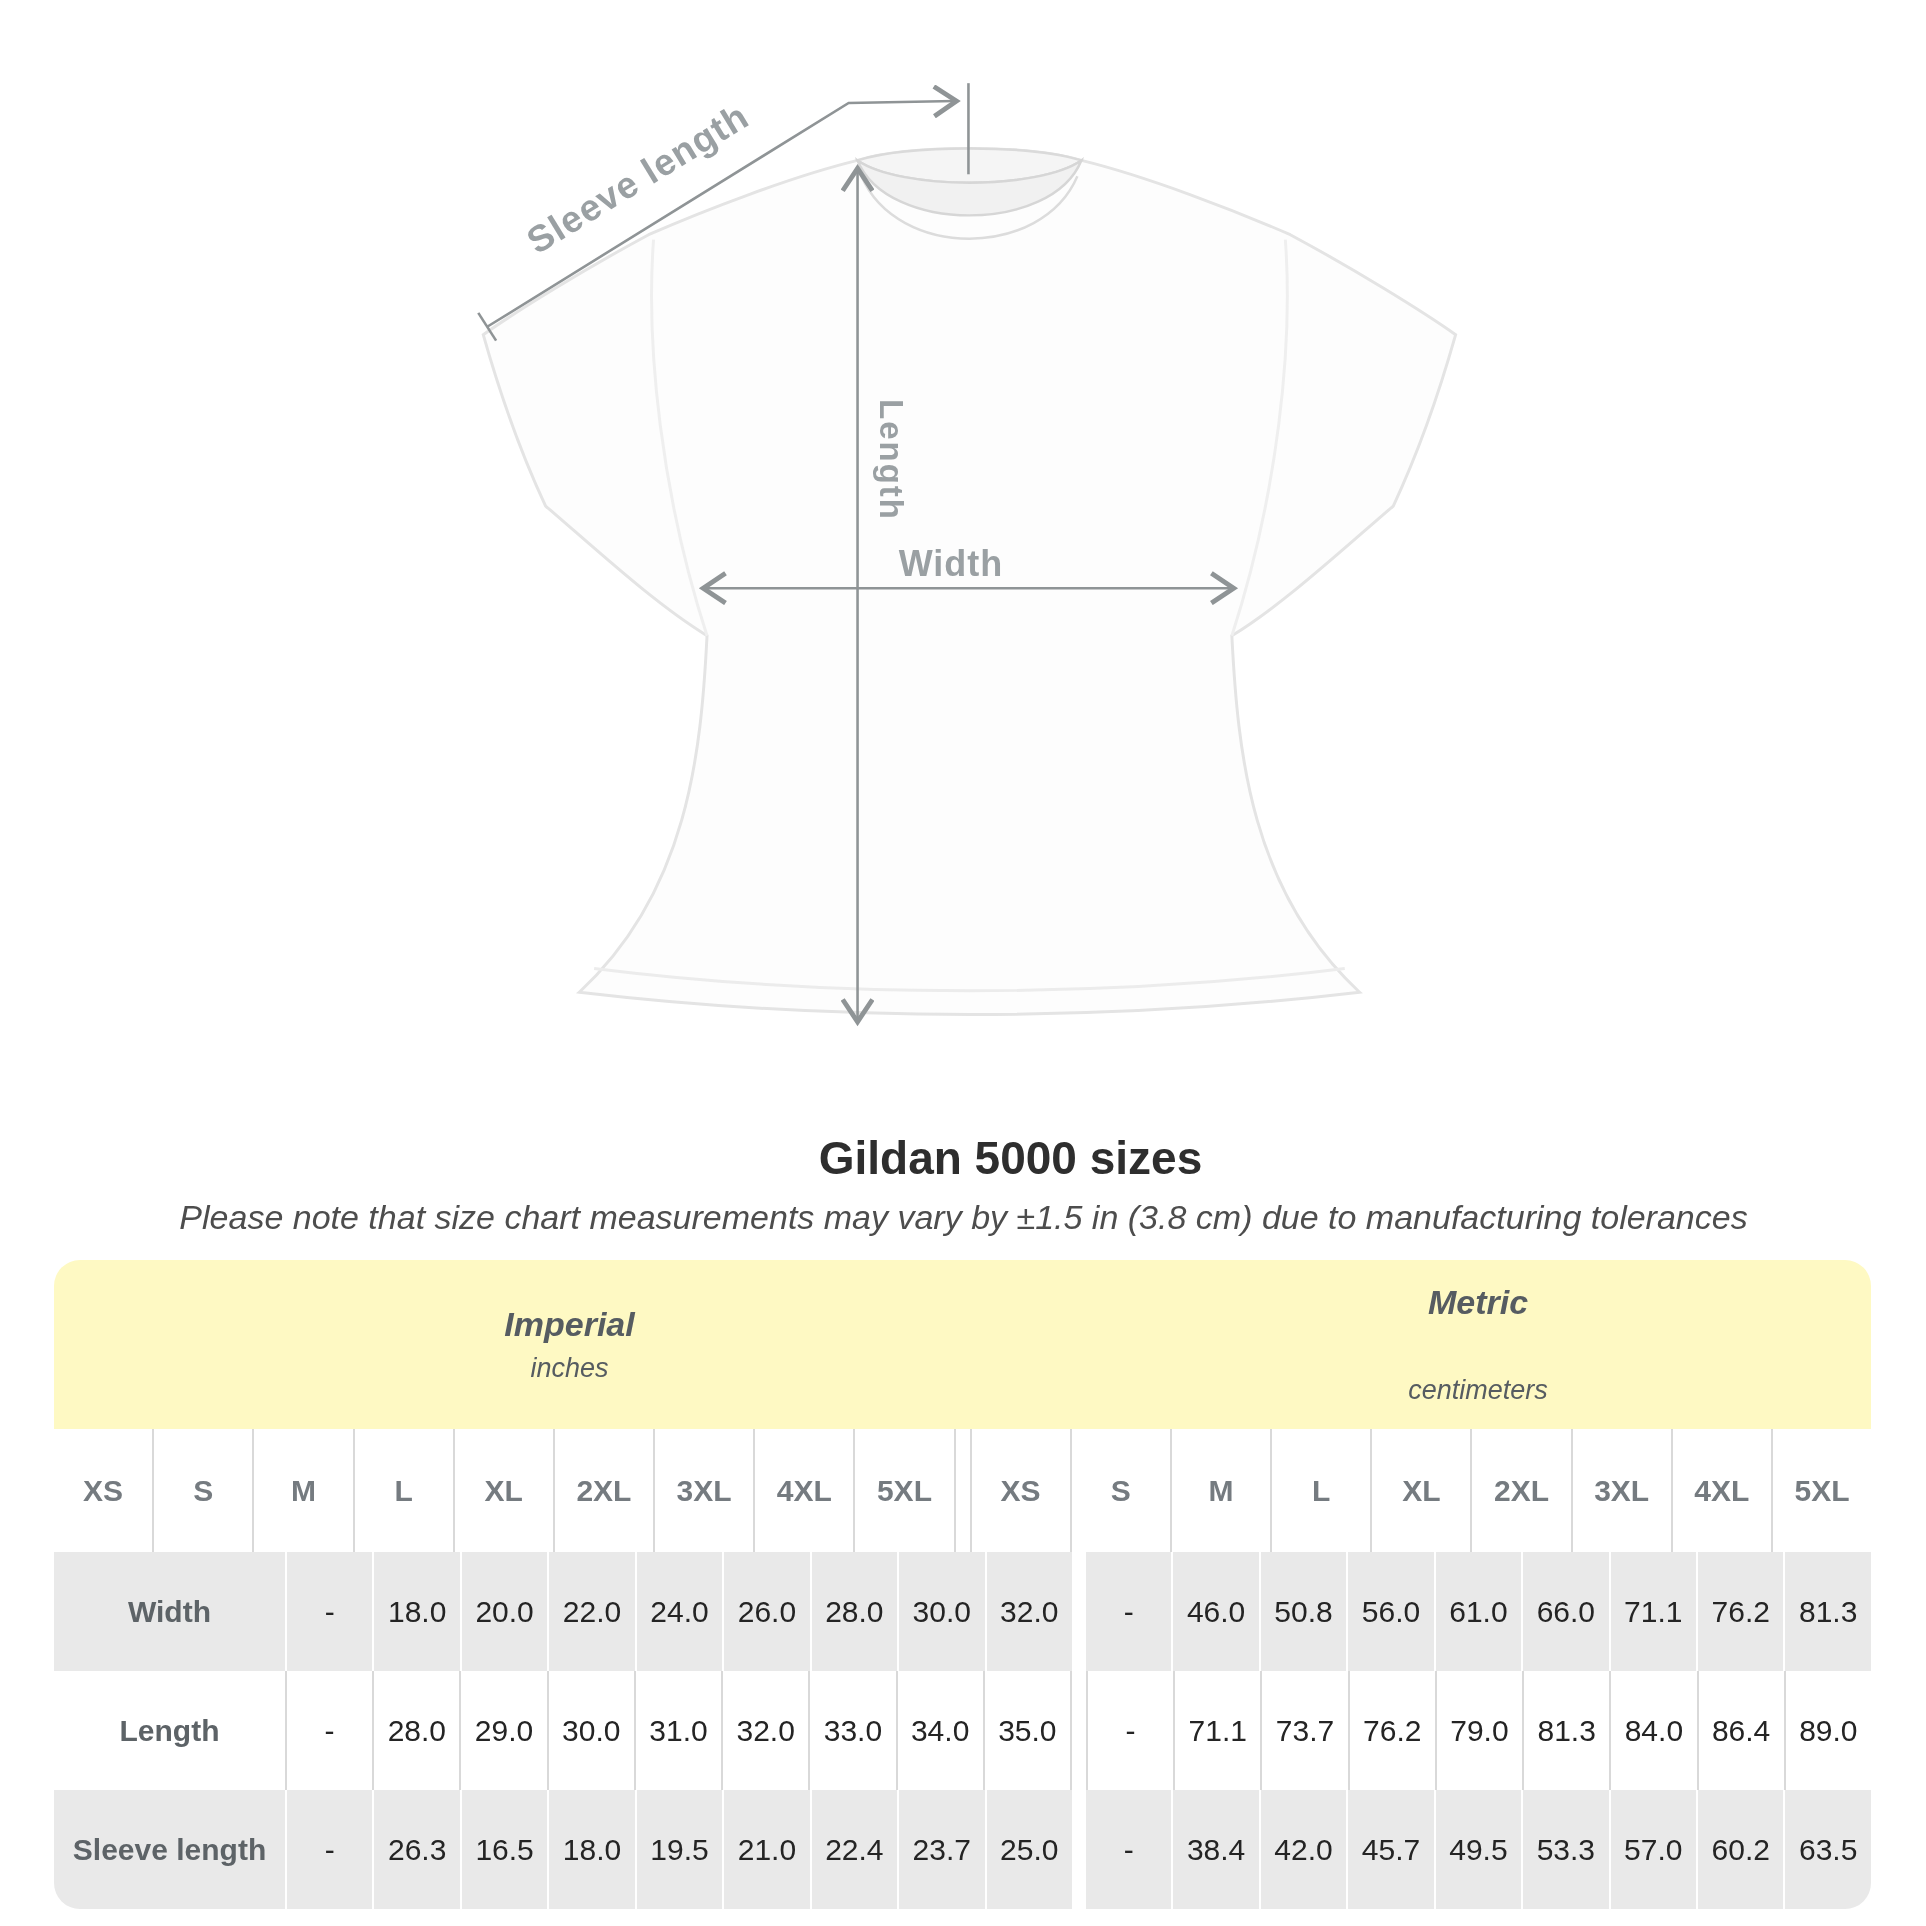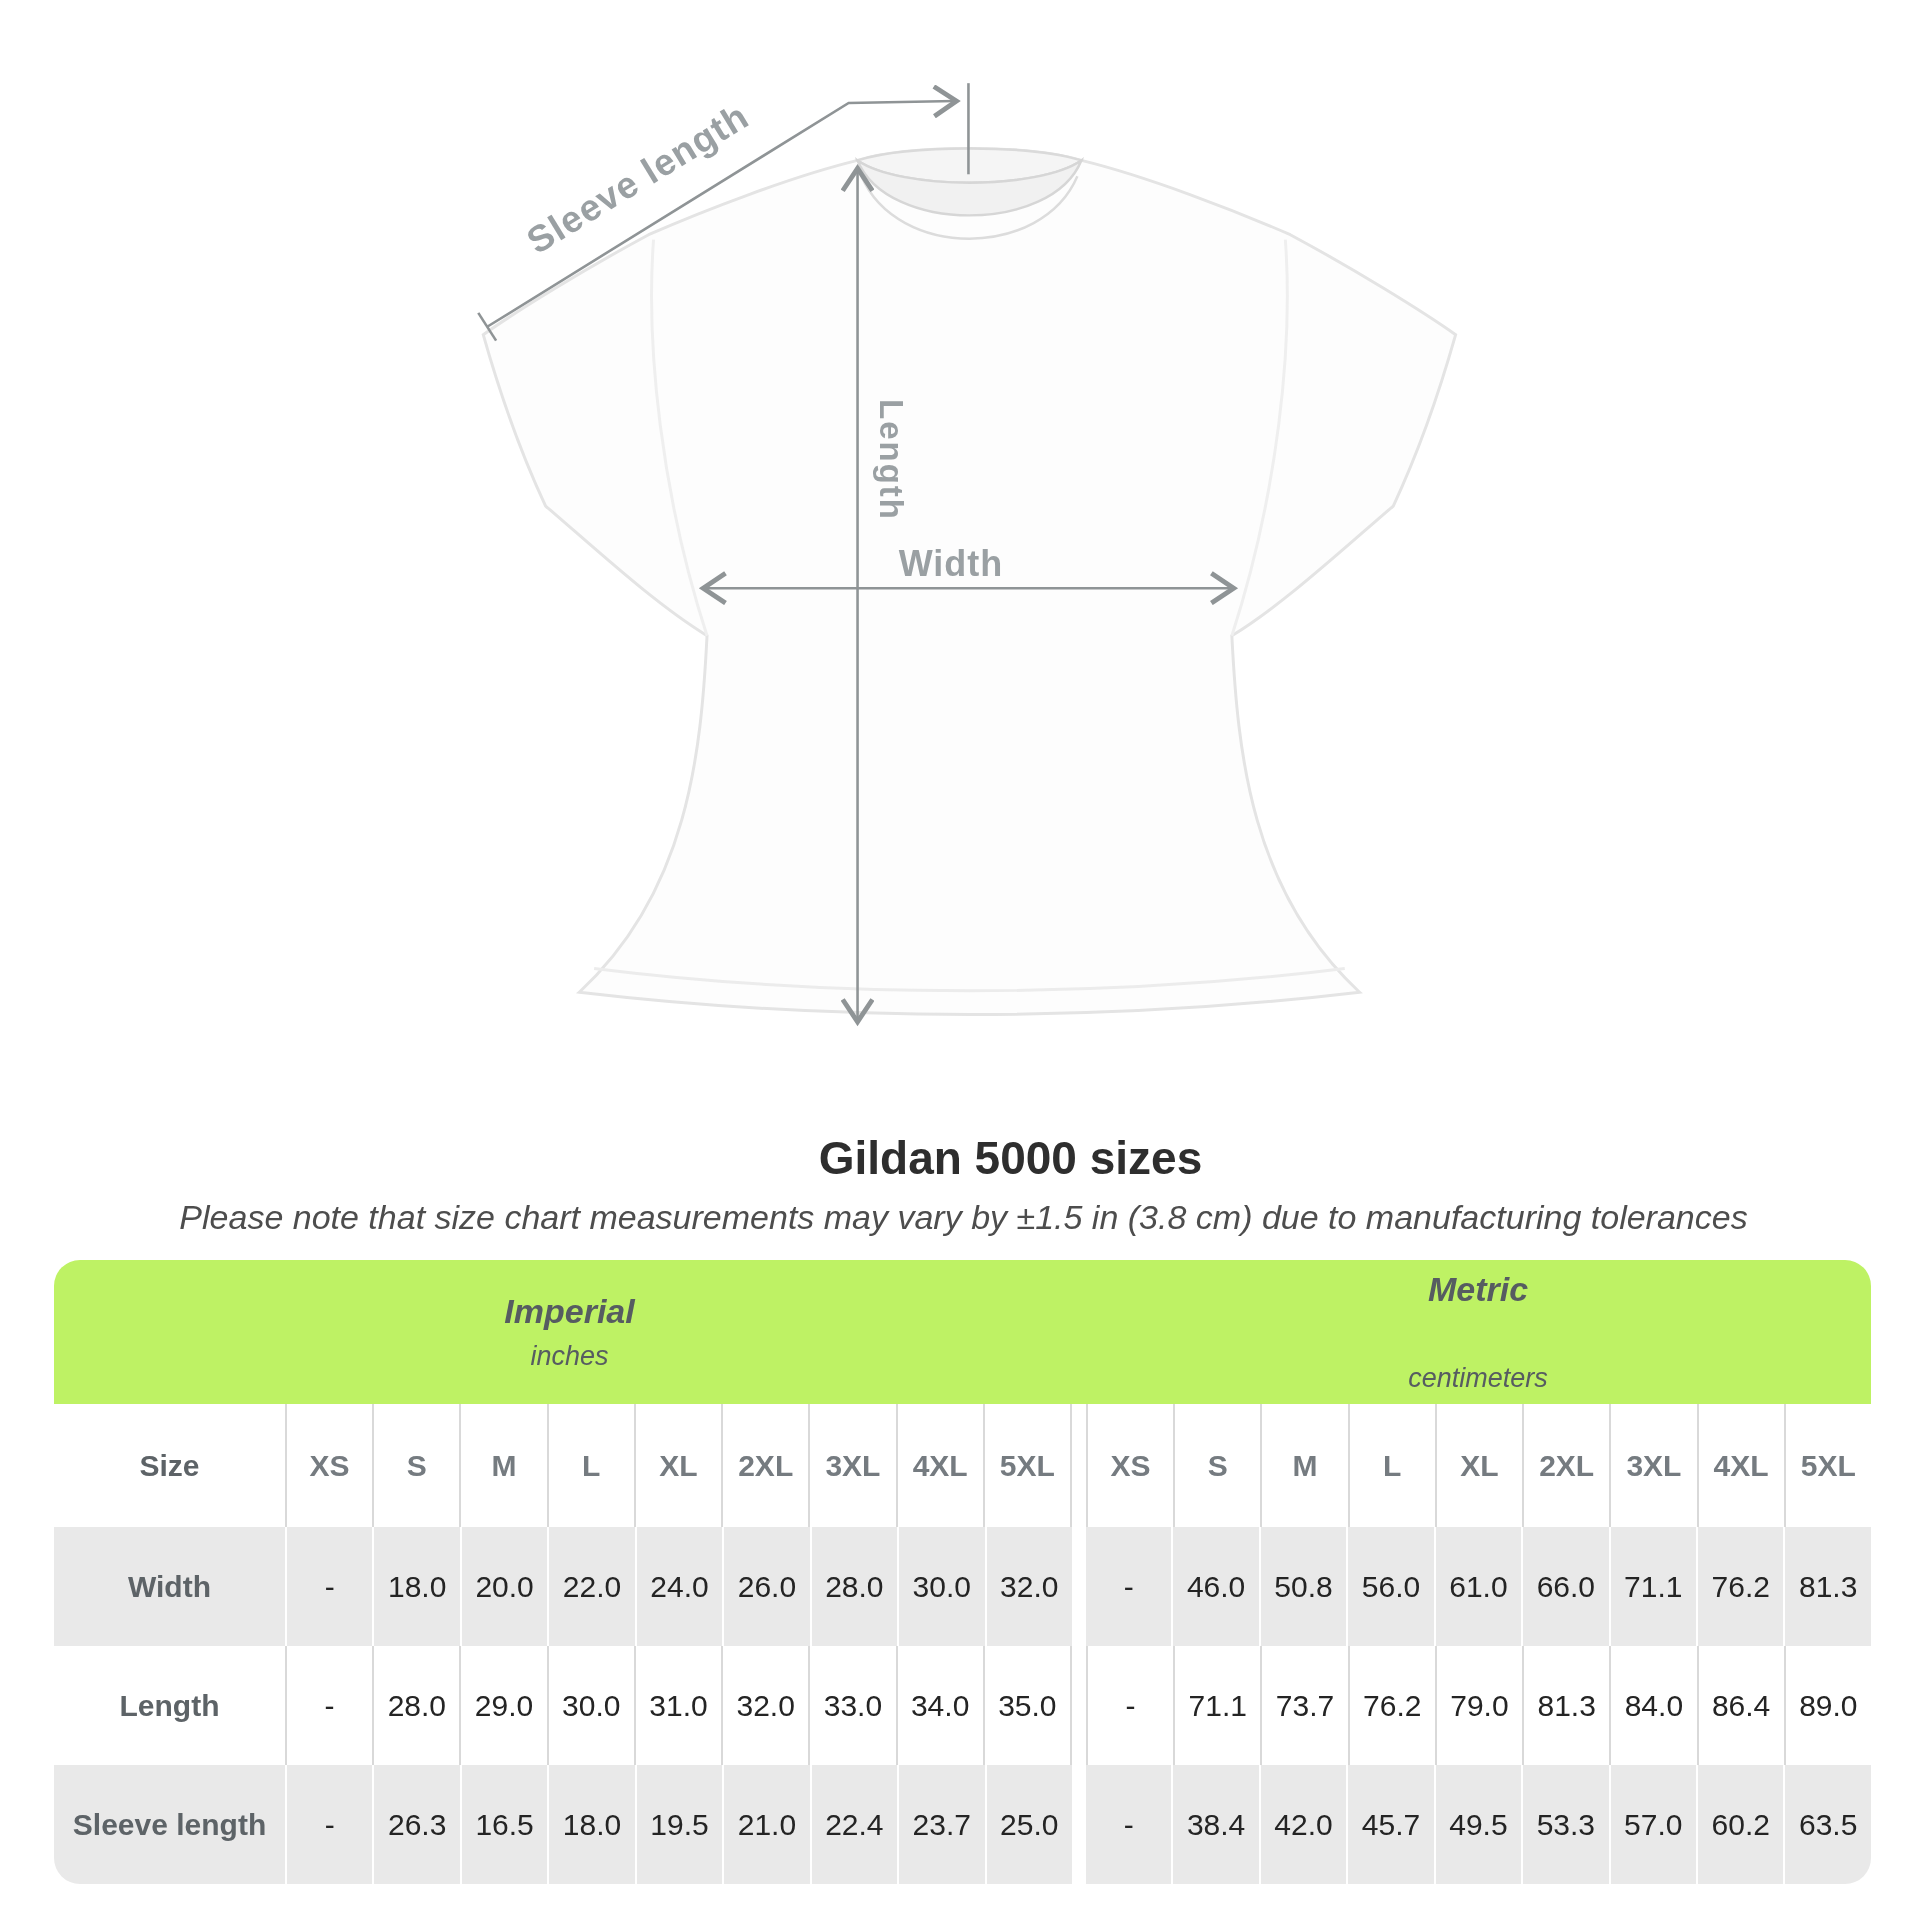--- a/index.html
+++ b/index.html
@@ -16,21 +16,21 @@
   .dlabel.width{left:832px;top:543px;width:238px;text-align:center;font-size:36px;letter-spacing:1px;}
 
   
   .title{position:absolute;left:0;top:1131px;width:100%;text-align:center;margin:0;
          font-size:46px;font-weight:bold;color:#2e2e2e;padding-left:47px;}
   .subtitle{position:absolute;left:0;top:1198px;width:100%;text-align:center;margin:0;
             font-size:34px;font-style:italic;color:#4d4d4d;}
 
   
   .table{position:absolute;left:54px;top:1260px;width:1817px;}
-  .band{display:flex;height:144px;background:#bef264;border-radius:26px 26px 0 0;}
+  .band{display:flex;height:169px;background:#fef9c3;border-radius:26px 26px 0 0;}
   .band-half{display:flex;flex-direction:column;justify-content:center;align-items:center;}
   .band-half.imperial{flex:0 0 1031px;}
   .band-half.metric{flex:1;gap:44px;}
   .gname{font-size:34px;font-weight:bold;font-style:italic;color:#565c61;line-height:1.25;}
   .gunit{font-size:27px;font-style:italic;color:#565c61;line-height:1.3;margin-top:6px;}
 
   .trow{display:flex;--sep:#fff;}
   .trow.white{background:#fff;--sep:#d9d9d9;}
   .trow.gray .cell{background:#e9e9e9;}
   .trow.header{height:123px;}
@@ -109,21 +109,20 @@
         <div class="gname">Imperial</div>
         <div class="gunit">inches</div>
       </div>
       <div class="band-half metric">
         <div class="gname">Metric</div>
         <div class="gunit">centimeters</div>
       </div>
     </div>
     <div id="grid">
         <div class="trow header white">
-          <div class="cell lab">Size</div>
           <div class="cell head">XS</div>
           <div class="cell head">S</div>
           <div class="cell head">M</div>
           <div class="cell head">L</div>
           <div class="cell head">XL</div>
           <div class="cell head">2XL</div>
           <div class="cell head">3XL</div>
           <div class="cell head">4XL</div>
           <div class="cell head">5XL</div>
           <div class="gapcol"></div>

